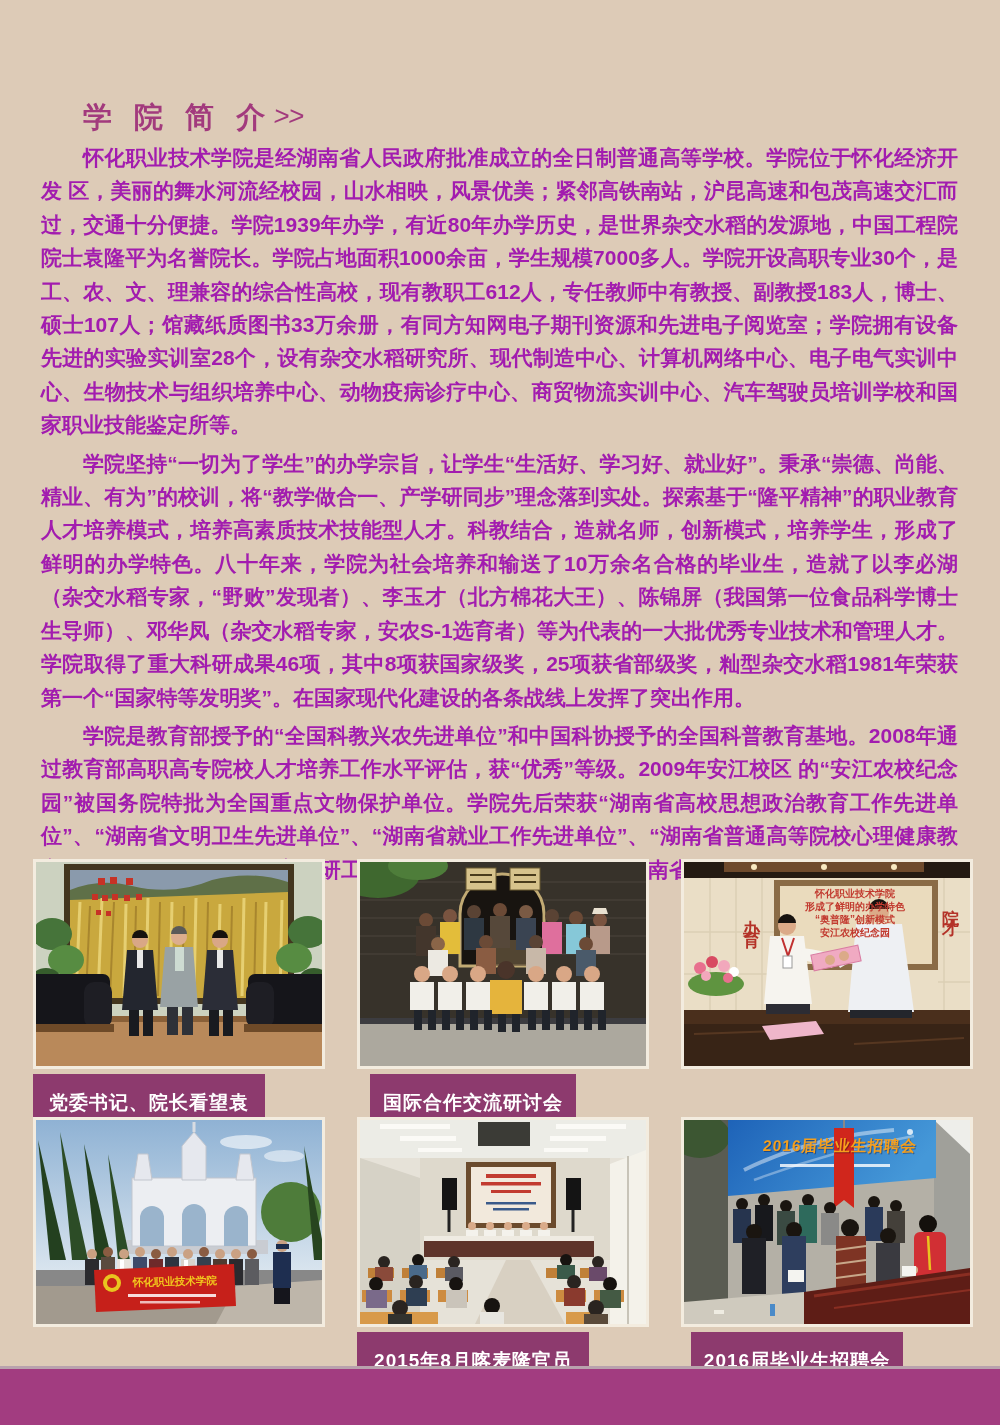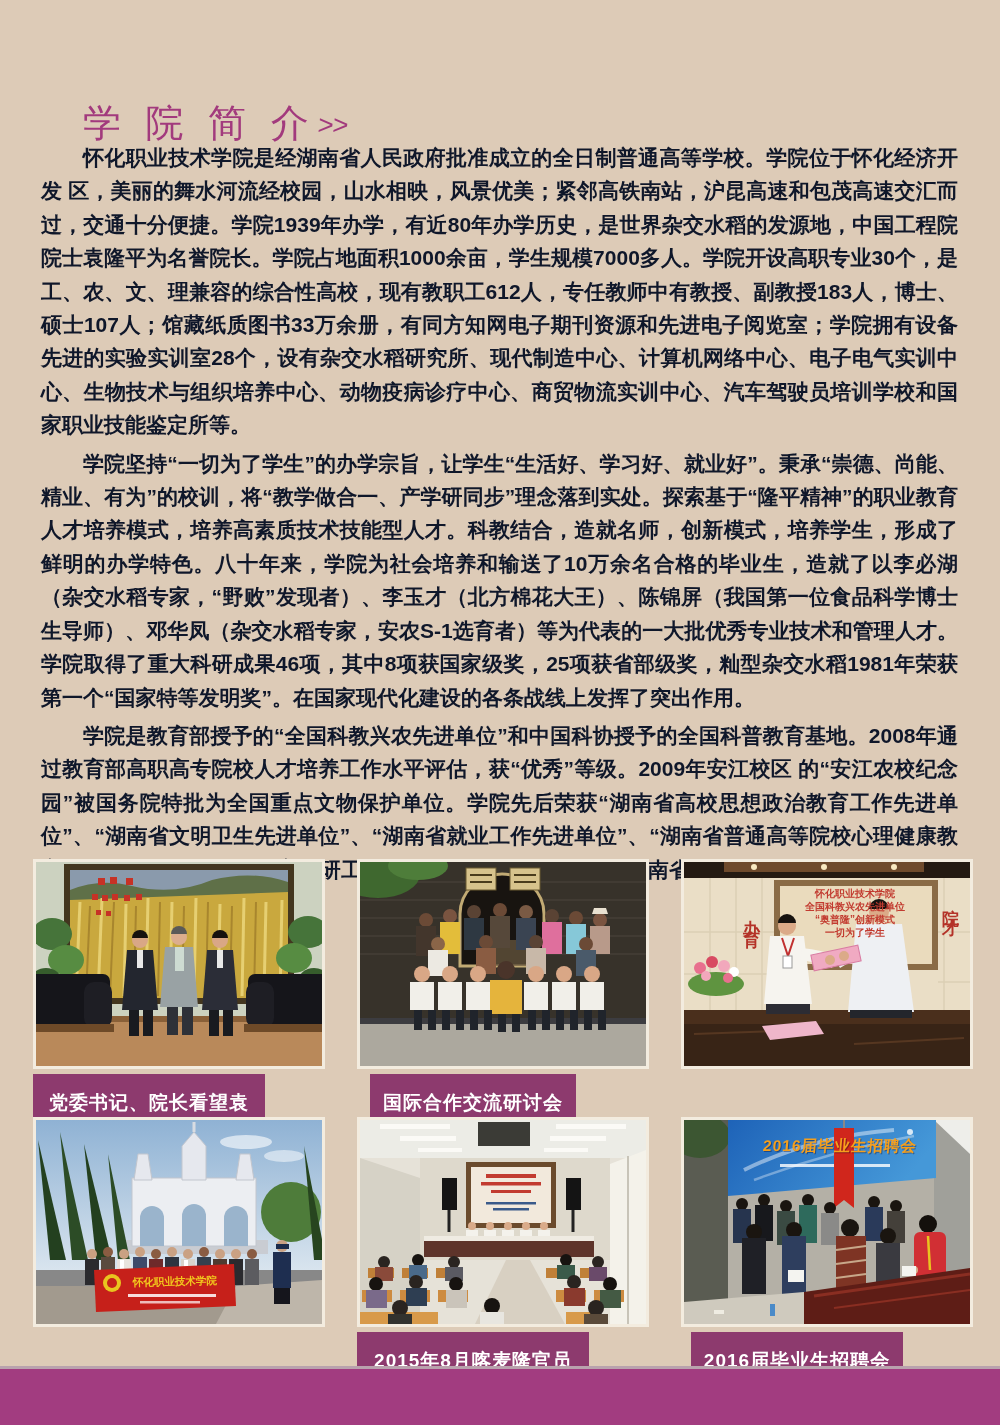--- a/index.html
+++ b/index.html
@@ -7,33 +7,33 @@
     width:1000px;height:1425px;
     background:#ddcbb7;
     font-family:"Liberation Sans","DejaVu Sans",sans-serif;
     position:relative;overflow:hidden;
   }
   .page{position:absolute;inset:0;}
 
   
   .title-row{position:absolute;left:83px;top:98px;white-space:nowrap;}
   .page-title{
-    display:inline-block;font-size:38px;font-weight:normal;
+    display:inline-block;font-size:29px;font-weight:bold;
     color:#a23a7d;letter-spacing:7px;
   }
   .title-arrows{
     display:inline-block;font-size:27px;font-weight:normal;
     color:#a23a7d;letter-spacing:-1px;transform:skewX(-6deg);
     vertical-align:2px;margin-left:2px;
   }
 
   
   .intro{
     position:absolute;left:41px;top:141px;width:917px;
-    font-size:21px;line-height:33.4px;color:#0f172a;
+    font-size:21px;line-height:33.4px;color:#a21caf;
     font-weight:bold;text-align:justify;
   }
   .intro p{margin:0 0 5px 0;text-indent:2em;}
 
   
   .cell{position:absolute;width:232px;text-align:center;}
   .photo{
     position:relative;width:286px;height:204px;margin:0 auto;
     border:3px solid #f3ecdf;background:#888;box-sizing:content-box;
   }
@@ -335,23 +335,23 @@
         <rect x="166" y="148" width="62" height="8" fill="#23262c"></rect>
 
         <g transform="rotate(-12 152 96)">
           <rect x="128" y="88" width="48" height="16" fill="#f0aac2" stroke="#d87ba2"></rect>
         </g>
         <circle cx="146" cy="98" r="5" fill="#dbaa88"></circle>
           <circle cx="160" cy="94" r="5" fill="#dbaa88"></circle>
       </svg>
       <div class="ovl screen-text">
         <span>怀化职业技术学院</span>
-        <span>全国科教兴农先进单位</span>
+        <span>形成了鲜明的办学特色</span>
         <span>“奥普隆”创新模式</span>
-        <span>一切为了学生</span>
+        <span>安江农校纪念园</span>
       </div>
       <div class="ovl wall-chars wall-left">办育</div>
       <div class="ovl wall-chars wall-right">院才</div>
     </div>
   </figure>
 
   <figure class="cell" style="left:33px;top:1117px;margin:0;">
     <div class="photo">
       <svg viewBox="0 0 286 204">
         <defs>

